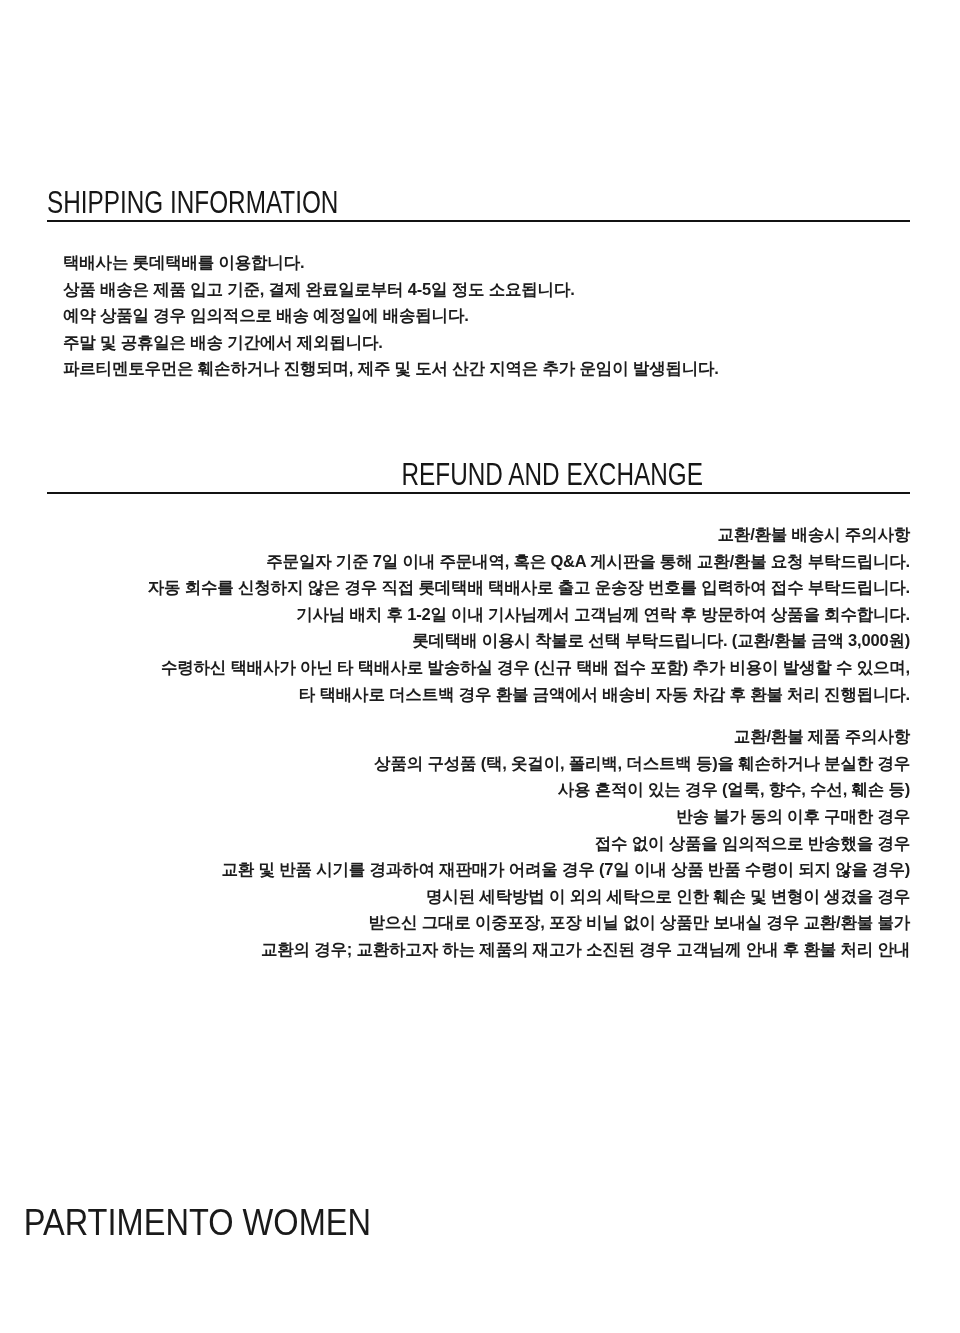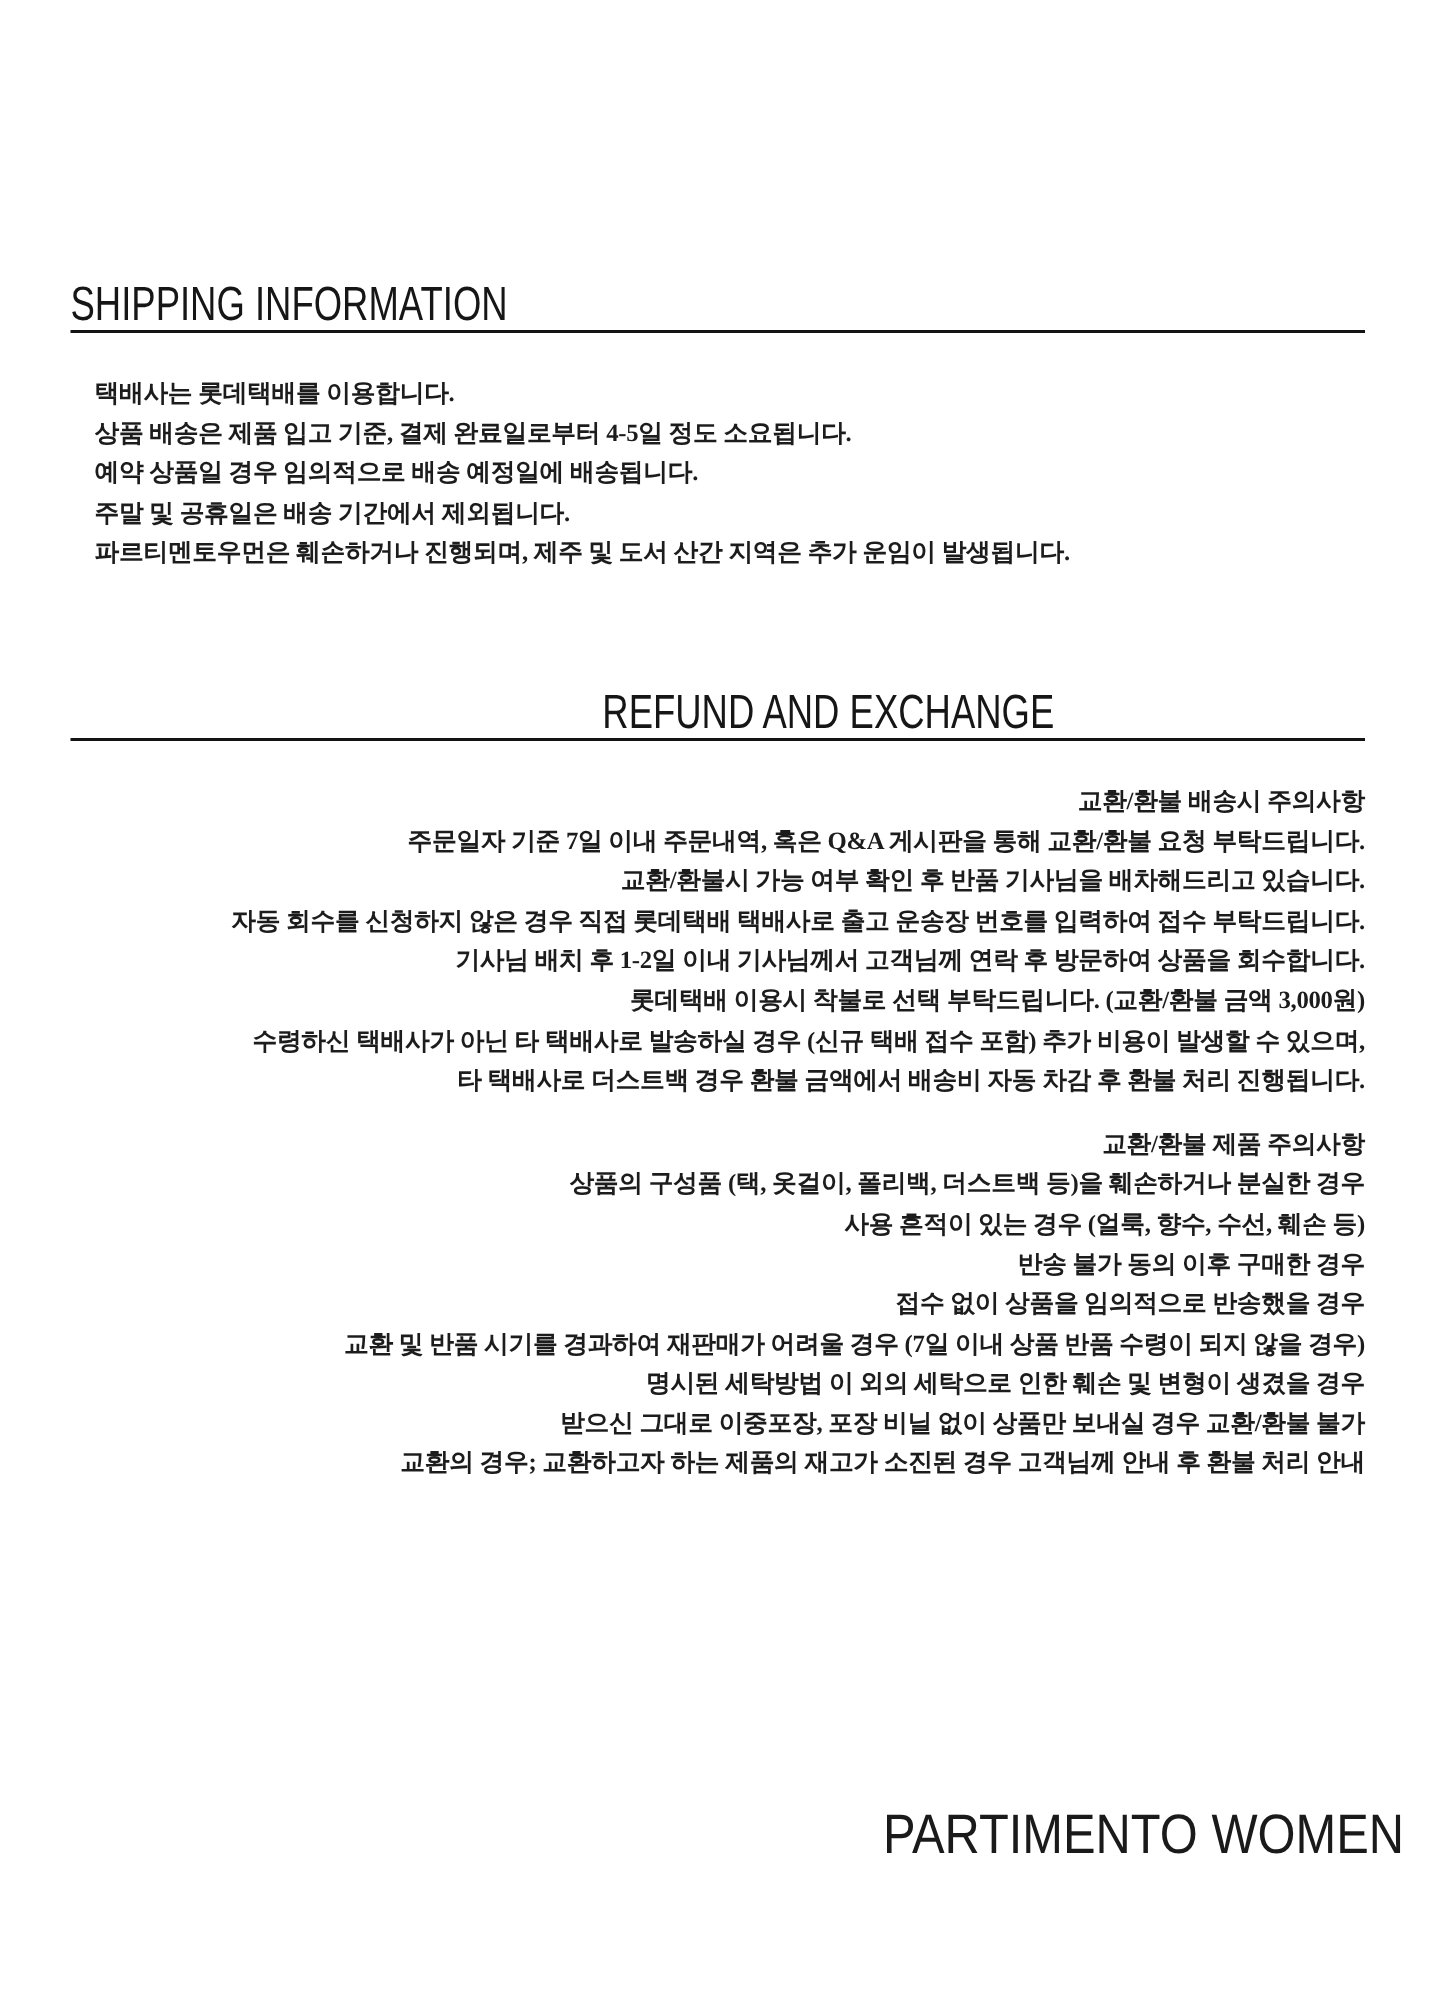--- a/index.html
+++ b/index.html
@@ -45,29 +45,28 @@
     padding-left: 16px;
   }
   .lines p {
     margin: 0;
     font-size: 16.5px;
     line-height: 26.6px;
     font-weight: 700;
     color: #1c1c1c;
     letter-spacing: -0.2px;
     white-space: nowrap;
-    font-family: Liberation Serif, serif;
   }
   .lines--second { margin-top: 16px; }
   .footer {
     position: absolute;
     top: 1200px;
     left: 0;
     width: 960px;
-    text-align: right;
+    text-align: left;
   }
   .brand-logo {
     display: inline-block;
     font-size: 37px;
     line-height: 46px;
     font-weight: 400;
     color: #1a1a1a;
     white-space: nowrap;
     transform: scaleX(0.88);
     transform-origin: center center;
@@ -89,21 +88,20 @@
       <p>파르티멘토우먼은 훼손하거나 진행되며, 제주 및 도서 산간 지역은 추가 운임이 발생됩니다.</p>
     </div>
   </div>
 
   <div class="section section--refund">
     <div class="section-title">REFUND AND EXCHANGE</div>
     <div class="rule"></div>
     <div class="lines">
       <p>교환/환불 배송시 주의사항</p>
       <p>주문일자 기준 7일 이내 주문내역, 혹은 Q&amp;A 게시판을 통해 교환/환불 요청 부탁드립니다.</p>
-      <p>교환/환불시 가능 여부 확인 후 반품 기사님을 배차해드리고 있습니다.</p>
       <p>자동 회수를 신청하지 않은 경우 직접 롯데택배 택배사로 출고 운송장 번호를 입력하여 접수 부탁드립니다.</p>
       <p>기사님 배치 후 1-2일 이내 기사님께서 고객님께 연락 후 방문하여 상품을 회수합니다.</p>
       <p>롯데택배 이용시 착불로 선택 부탁드립니다. (교환/환불 금액 3,000원)</p>
       <p>수령하신 택배사가 아닌 타 택배사로 발송하실 경우 (신규 택배 접수 포함) 추가 비용이 발생할 수 있으며,</p>
       <p>타 택배사로 더스트백 경우 환불 금액에서 배송비 자동 차감 후 환불 처리 진행됩니다.</p>
     </div>
     <div class="lines lines--second">
       <p>교환/환불 제품 주의사항</p>
       <p>상품의 구성품 (택, 옷걸이, 폴리백, 더스트백 등)을 훼손하거나 분실한 경우</p>
       <p>사용 흔적이 있는 경우 (얼룩, 향수, 수선, 훼손 등)</p>

